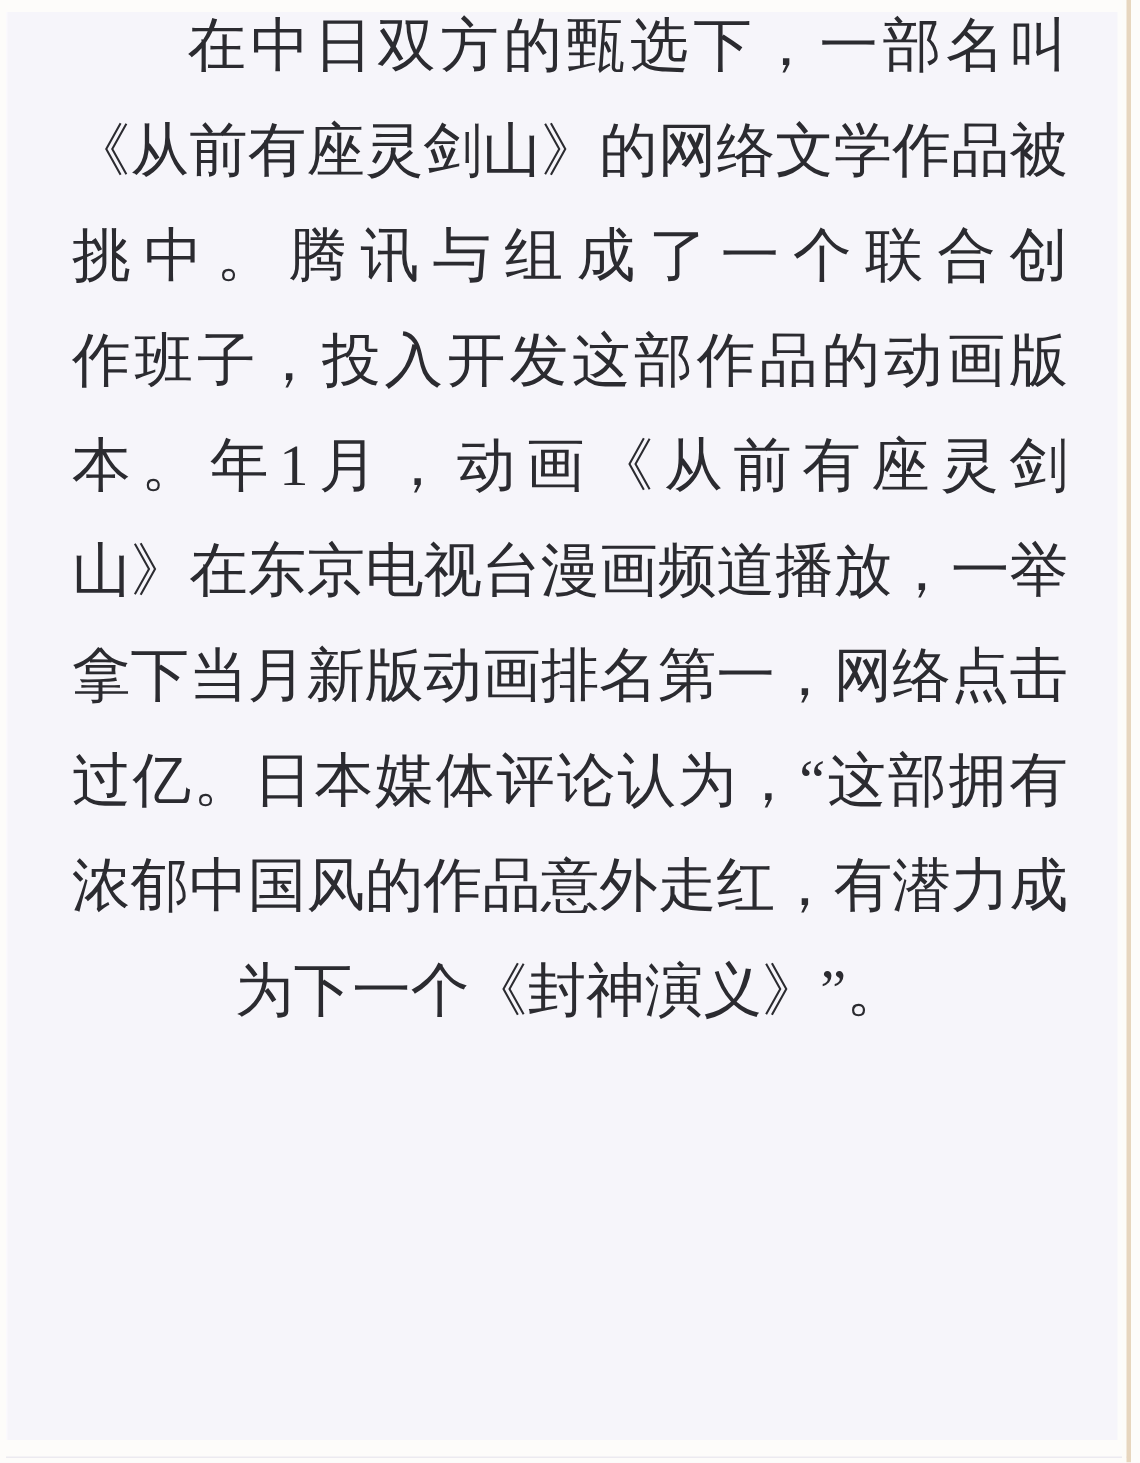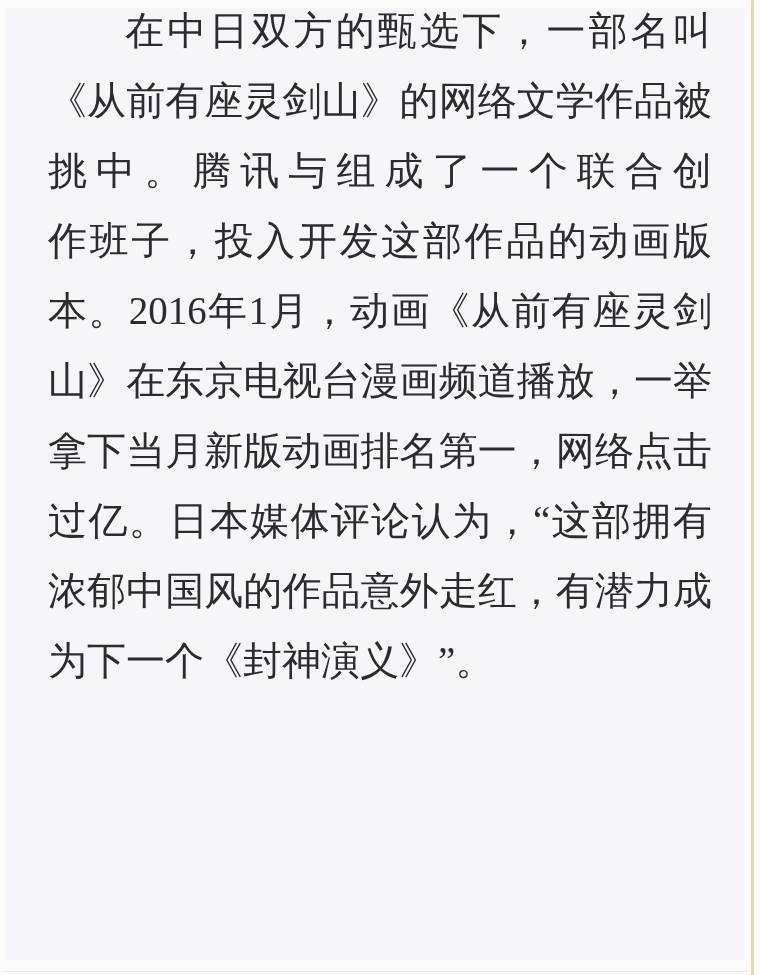--- a/index.html
+++ b/index.html
@@ -75,21 +75,21 @@
   }
   .char-justify span {
     display: inline-block;
     flex: 0 0 auto;
   }
   .text-line.indent {
     padding-left: 77px;
   }
   .text-line.last {
     display: block;
-    text-align: left;
+    text-align: center;
   }
 </style>
 </head>
 <body>
 
 <div class="viewport">
   <div class="page-panel">
     <div class="paragraph">
       <div class="text-line indent char-justify">
           <span>在</span>
@@ -156,21 +156,20 @@
           <span>作</span>
           <span>品</span>
           <span>的</span>
           <span>动</span>
           <span>画</span>
           <span>版</span>
         </div>
       <div class="text-line char-justify">
           <span>本</span>
           <span>。</span>
-          <span>2016</span>
           <span>年</span>
           <span>1</span>
           <span>月</span>
           <span>，</span>
           <span>动</span>
           <span>画</span>
           <span>《</span>
           <span>从</span>
           <span>前</span>
           <span>有</span>

